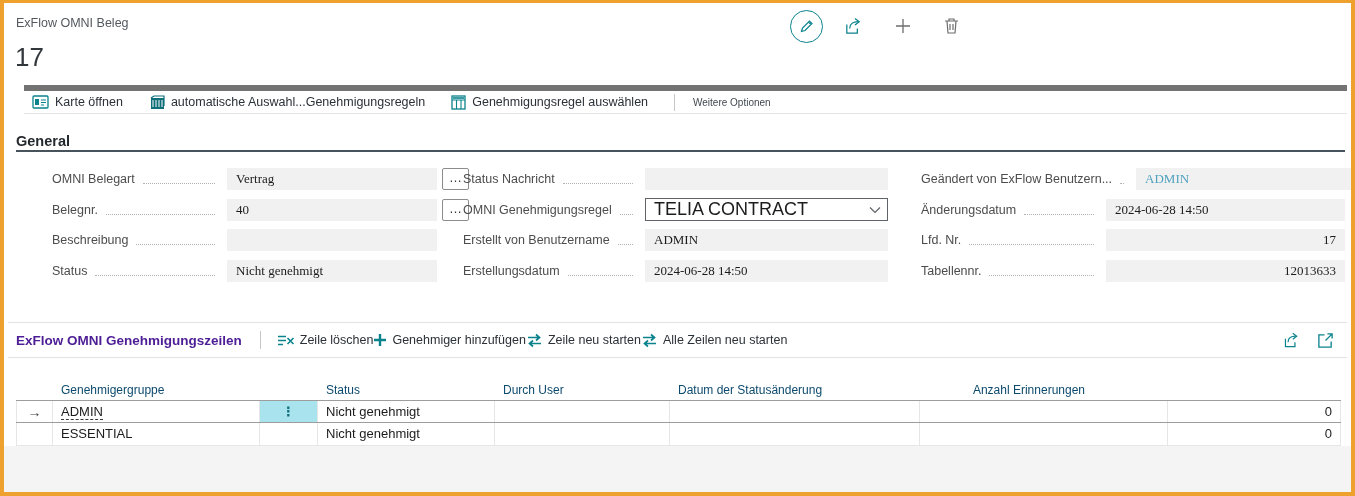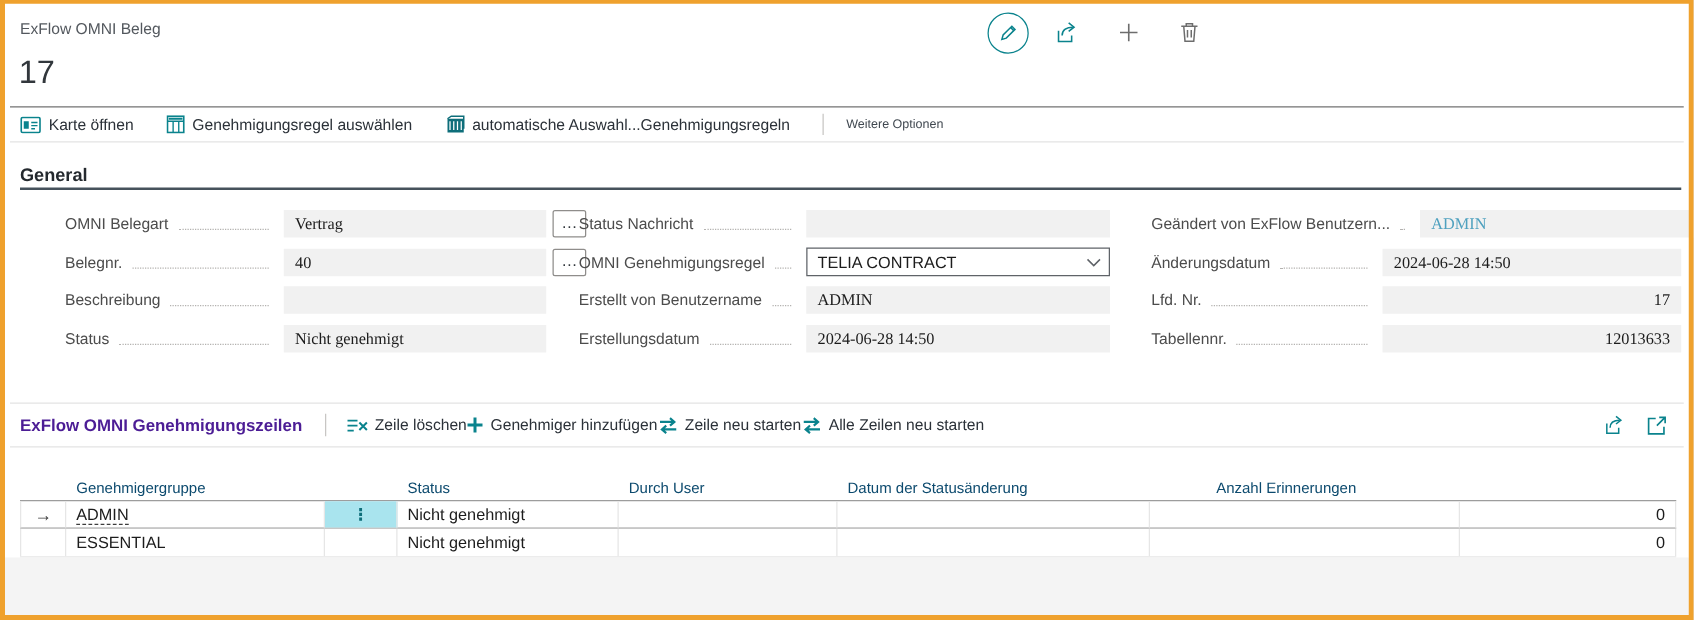--- a/index.html
+++ b/index.html
@@ -13,22 +13,22 @@
   .caption { position:absolute; left:16px; top:16px; font-size:12.5px; color:#53585e; }
   .page-title { position:absolute; left:15px; top:42px; font-size:26px; font-weight:400; color:#32373c; }
 
   .top-toolbar { position:absolute; left:790px; top:8px; height:36px; display:flex; align-items:center; }
   .circle-btn { width:33px; height:33px; border:1.5px solid #0a838d; border-radius:50%;
     display:flex; align-items:center; justify-content:center; cursor:pointer; }
   .tt-icon { display:flex; align-items:center; justify-content:center; width:24px; height:24px; cursor:pointer; }
   .tt-gap1{ margin-left:18px; } .tt-gap2{ margin-left:26px; } .tt-gap3{ margin-left:24px; }
 
   
-  .action-bar { position:absolute; left:8px; right:8px; top:85px; height:29px;
-    border-top:1px solid #737373; border-bottom:1px solid #e3e3e3;
+  .action-bar { position:absolute; left:24px; right:8px; top:85px; height:29px;
+    border-top:6px solid #737373; border-bottom:1px solid #e3e3e3;
     display:flex; align-items:center; padding-left:8px; }
   .ab-item { display:flex; align-items:center; gap:6px; margin-right:26px; cursor:pointer;
     font-size:12.5px; color:#2b3138; }
   .ab-divider { width:1px; height:17px; background:#c8c6c4; margin:0 18px 0 0; }
   .ab-more { font-size:10px; color:#404850; cursor:pointer; }
 
   
   .section-heading { position:absolute; left:16px; top:133px; font-size:14.5px; font-weight:700; color:#24292e; cursor:pointer; }
   .section-rule { position:absolute; left:16px; top:150px; width:1329px; height:2px; background:#46525c; }
 
@@ -40,21 +40,21 @@
   .flabel { font-size:12.5px; color:#4c4c4c; white-space:nowrap; }
   .leader { flex:1; height:10px; border-bottom:1px dotted #b4b2b0; margin:0 12px 0 8px; min-width:4px; }
   .fvalue { height:22px; line-height:22px; background:#f1f1f1; font-size:13px; color:#1c1c1c;
     padding:0 9px; overflow:hidden; white-space:nowrap; flex:0 0 auto;font-family:Liberation Serif, serif; }
   .w210{ width:210px; } .w243{ width:243px; } .w239{ width:239px; }
   .fvalue.num { text-align:right; }
   .fvalue.link { color:#4fa1bf; }
   .assist-btn { width:27px; height:22px; margin-left:5px; background:#fff; border:1px solid #8f8d8b;
     border-radius:2px; font-size:13px; line-height:18px; text-align:center; color:#32373c; cursor:pointer; flex:0 0 auto; }
   .combo { height:23px; background:#fff; border:1px solid #5f6368; display:flex; align-items:center;
-    padding:0 6px 0 8px; font-size:13px; color:#1c1c1c; cursor:pointer; flex:0 0 auto; }
+    padding:0 6px 0 8px; font-size:18px; color:#1c1c1c; cursor:pointer; flex:0 0 auto; }
   .combo .combo-text { flex:1; white-space:nowrap; overflow:hidden; }
 
   
   .lines-bar { position:absolute; left:8px; right:8px; top:322px; height:36px;
     border-top:1px solid #e3e3e3; border-bottom:1px solid #e3e3e3;
     display:flex; align-items:center; padding-left:8px; }
   .lines-caption { font-size:13.5px; font-weight:700; color:#4c1d95; cursor:pointer; margin-right:18px; }
   .lb-divider { width:1px; height:18px; background:#c8c6c4; margin-right:16px; }
   .lb-item { display:flex; align-items:center; gap:5px; cursor:pointer;
     font-size:12.5px; color:#2b3138; }
@@ -126,37 +126,37 @@
         <svg width="17" height="14" viewBox="0 0 17 14">
             <rect x="1" y="1" width="15" height="12" rx="1" fill="none" stroke="#0a838d" stroke-width="1.3"></rect>
             <rect x="3" y="4" width="4" height="6" fill="#0a838d"></rect>
             <path d="M9 5h5M9 7.5h5M9 10h3" stroke="#0a838d" stroke-width="1.1"></path>
           </svg>
       </span>
       <span>Karte öffnen</span>
     </div>
     <div class="ab-item">
       <span>
+        <svg width="16" height="15" viewBox="0 0 16 15">
+            <rect x="2" y="3" width="13" height="11" fill="#0e6e7a"></rect>
+            <path d="M4 5v7M7 5v7M10 5v7M13 5v7" stroke="#ffffff" stroke-width="1"></path>
+            <path d="M2 3L5 1h10v10" fill="none" stroke="#0e6e7a" stroke-width="1.2"></path>
+          </svg>
+      </span>
+      <span>automatische Auswahl...Genehmigungsregeln</span>
+    </div>
+    <div class="ab-item">
+      <span>
         <svg width="15" height="15" viewBox="0 0 15 15">
             <rect x="1" y="1" width="13" height="13" fill="none" stroke="#0a838d" stroke-width="1.3"></rect>
             <path d="M1 5h13M5.5 5v9M10 5v9" stroke="#0a838d" stroke-width="1.1"></path>
             <path d="M2 3h11" stroke="#0a838d" stroke-width="1.6"></path>
           </svg>
       </span>
       <span>Genehmigungsregel auswählen</span>
-    </div>
-    <div class="ab-item">
-      <span>
-        <svg width="16" height="15" viewBox="0 0 16 15">
-            <rect x="2" y="3" width="13" height="11" fill="#0e6e7a"></rect>
-            <path d="M4 5v7M7 5v7M10 5v7M13 5v7" stroke="#ffffff" stroke-width="1"></path>
-            <path d="M2 3L5 1h10v10" fill="none" stroke="#0e6e7a" stroke-width="1.2"></path>
-          </svg>
-      </span>
-      <span>automatische Auswahl...Genehmigungsregeln</span>
     </div>
     <div class="ab-divider"></div>
     <div class="ab-more">Weitere Optionen</div>
   </div>
 
   <div class="section-heading">General</div>
   <div class="section-rule"></div>
 
   <div class="fcol fcol1">
     <div class="frow">

